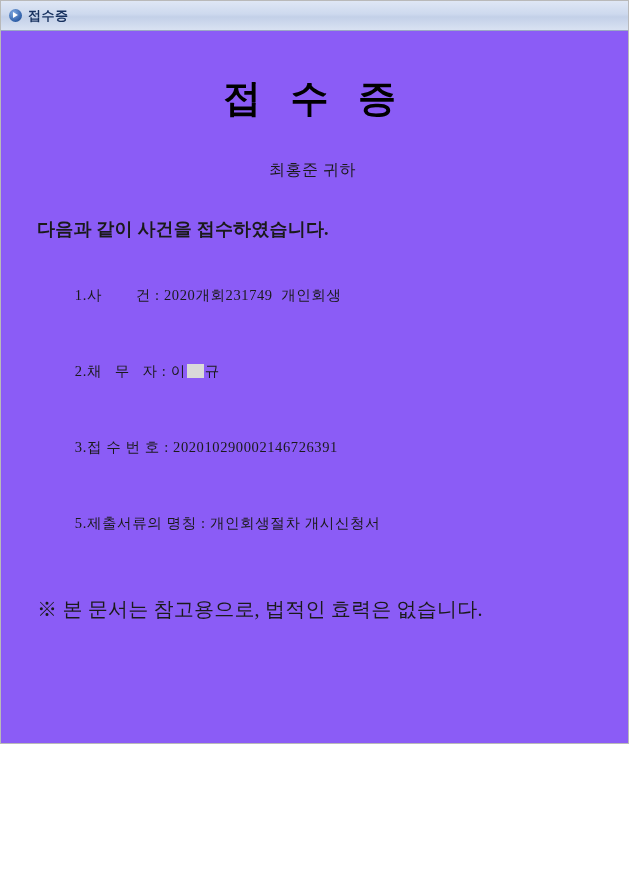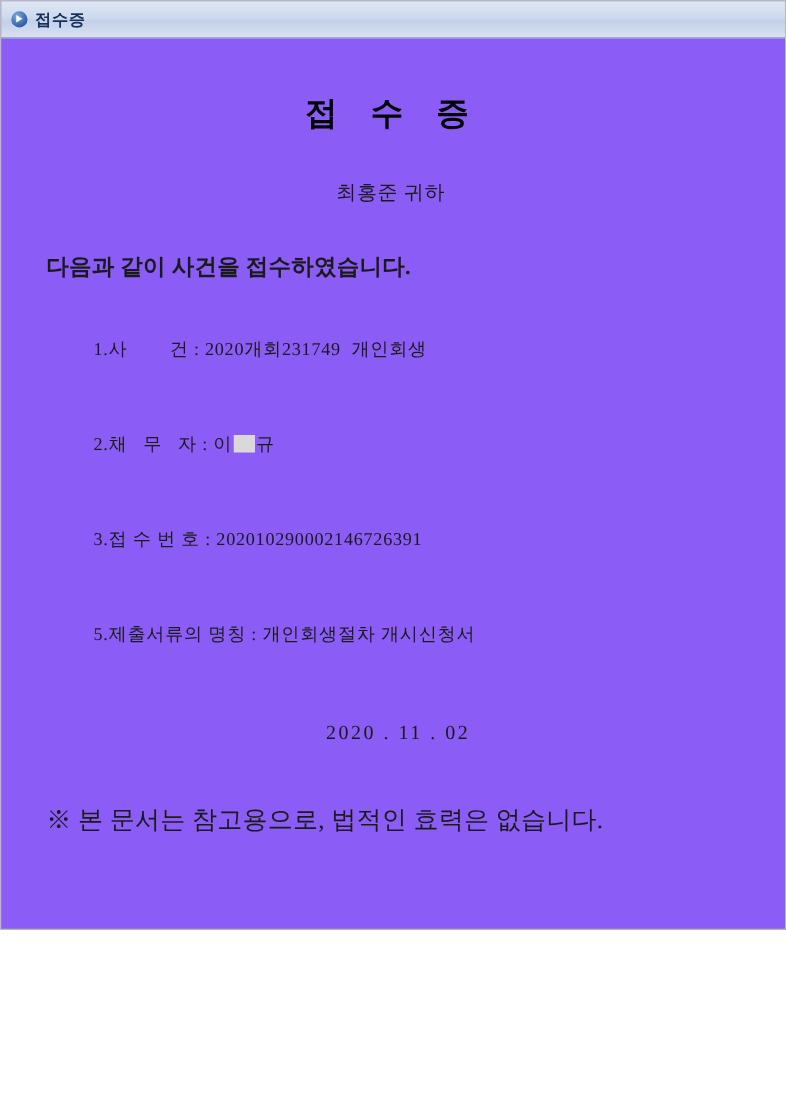--- a/index.html
+++ b/index.html
@@ -61,21 +61,21 @@
     letter-spacing: 0.5px;
   }
 
   
   .doc {
     position: relative;
     padding: 0 34px;
   }
   .doc-title {
     text-align: center;
-    font-size: 26px;
+    font-size: 38px;
     font-weight: bold;
     letter-spacing: 10px;
     margin-top: 42px;
     color: #000000;
     font-family: "Liberation Serif", "DejaVu Serif", serif;
   }
   .recipient {
     text-align: center;
     font-size: 16px;
     margin-top: 36px;
@@ -161,19 +161,18 @@
         <span>3.</span><span>접 수 번 호 :</span> <span>202010290002146726391</span>
       </div>
 
 
       <div class="item">
         <span>5.</span><span>제출서류의 명칭 :</span> <span>개인회생절차 개시신청서</span>
       </div>
 
     </div>
 
-    <div class="issue-date">2020 . 11 . 02</div>
 
 
     <div class="notice">※ 본 문서는 참고용으로, 법적인 효력은 없습니다.</div>
 
   </div>
 </div>
 
 </body></html>

